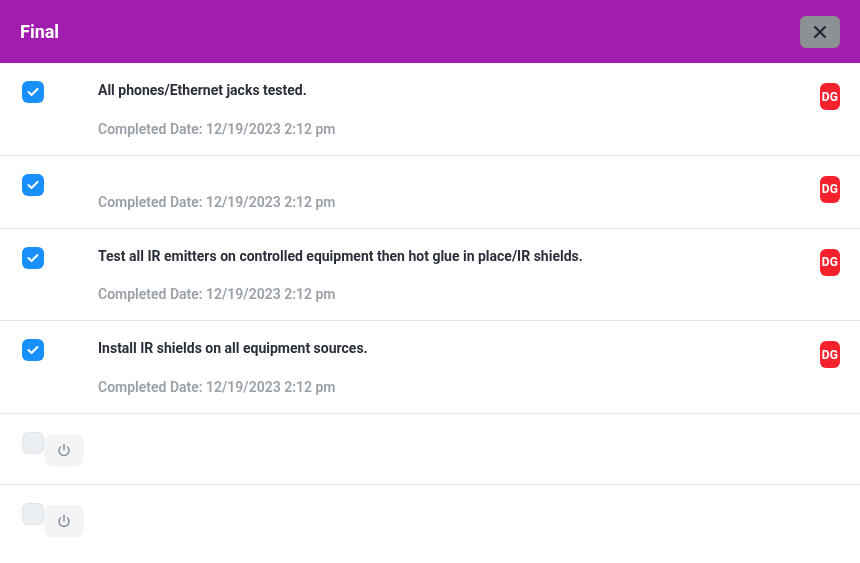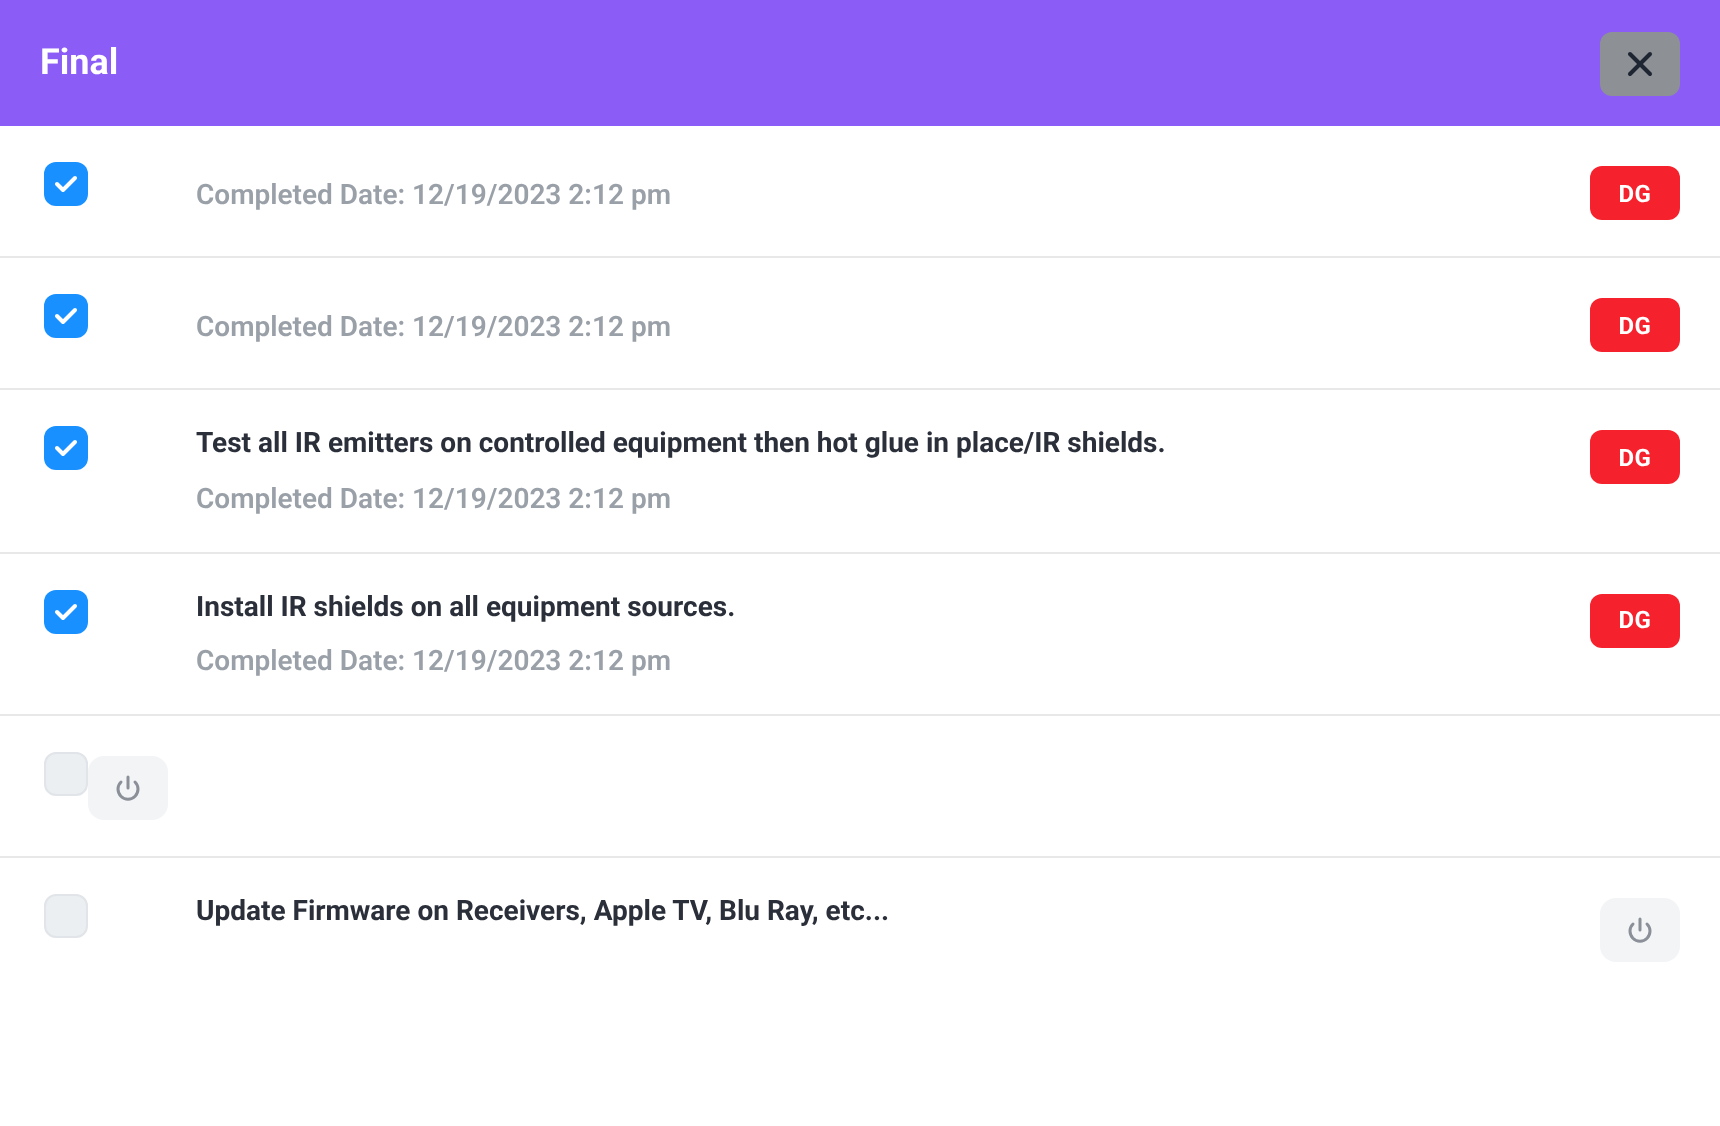--- a/index.html
+++ b/index.html
@@ -1,31 +1,31 @@
 <!DOCTYPE html>
 <html><head>
 <meta charset="utf-8">
 <style>
 * { box-sizing: border-box; margin: 0; padding: 0; }
 body { font-family: -apple-system, BlinkMacSystemFont, 'Segoe UI', Roboto, Arial, sans-serif; background: #fff; width: 860px; height: 563px; overflow: hidden; }
-.header { background: #8b5cf6; height: 63px; display: flex; align-items: center; justify-content: space-between; padding: 0 20px; }
+.header { background: #a21caf; height: 63px; display: flex; align-items: center; justify-content: space-between; padding: 0 20px; }
 .header-title { color: #fff; font-size: 18px; font-weight: 700; }
 .close-btn { width: 40px; height: 32px; background: #8d9196; border-radius: 6px; display: flex; align-items: center; justify-content: center; cursor: pointer; border: none; }
 .close-btn svg { width: 14px; height: 14px; }
 .list { padding: 0; }
 .item { display: flex; align-items: flex-start; padding: 18px 20px 18px 22px; border-bottom: 1px solid #e8e8e8; }
 .item:last-child { border-bottom: none; }
 .checkbox { width: 22px; height: 22px; border-radius: 6px; flex-shrink: 0; margin-top: 0px; display: flex; align-items: center; justify-content: center; cursor: pointer; }
 .checkbox.checked { background: #1890ff; }
 .checkbox.unchecked { background: #eceff1; border: 1px solid #e1e4e8; }
 .checkbox svg { width: 12px; height: 10px; }
 .content { flex: 1; margin-left: 54px; }
 .task-title { font-size: 14px; font-weight: 700; color: #2a2f3a; line-height: 1.4; }
-.task-date { font-size: 14px; font-weight: 600; color: #9aa0a8; margin-top: 9px; }
-.badge { width: 45px; height: 27px; border-radius: 6px; display: flex; align-items: center; justify-content: center; font-size: 12px; font-weight: 700; flex-shrink: 0; margin-top: 2px; }
+.task-date { font-size: 14px; font-weight: 600; color: #9aa0a8; margin-top: 20px; }
+.badge { width: 20px; height: 27px; border-radius: 6px; display: flex; align-items: center; justify-content: center; font-size: 12px; font-weight: 700; flex-shrink: 0; margin-top: 2px; }
 .badge.user { background: #f5222d; color: #fff; letter-spacing: 0.3px; }
 .badge.power { width: 40px; height: 32px; background: #f3f4f6; color: #8a8f98; border-radius: 8px; cursor: pointer; border: none; }
 .badge.power svg { width: 14px; height: 14px; }
 </style>
 </head>
 <body>
 
 <div class="header">
   <div class="header-title">Final</div>
   <button class="close-btn">
@@ -37,20 +37,21 @@
 </div>
 
 <div class="list">
     <div class="item">
       <div class="checkbox checked">
         <svg viewBox="0 0 12 10" fill="none" stroke="#fff" stroke-width="2" stroke-linecap="round" stroke-linejoin="round">
           <polyline points="1.5,5 4.5,8 10.5,2"></polyline>
         </svg>
       </div>
       <div class="content">
+        <div class="task-title">All phones/Ethernet jacks tested.</div>
         <div class="task-date">Completed Date: 12/19/2023 2:12 pm</div>
       </div>
       <div class="badge user">DG</div>
     </div>
     <div class="item">
       <div class="checkbox checked">
         <svg viewBox="0 0 12 10" fill="none" stroke="#fff" stroke-width="2" stroke-linecap="round" stroke-linejoin="round">
           <polyline points="1.5,5 4.5,8 10.5,2"></polyline>
         </svg>
       </div>
@@ -87,23 +88,20 @@
       <div class="checkbox unchecked"></div>
       <button class="badge power">
         <svg viewBox="0 0 14 14" fill="none" stroke="#8a8f98" stroke-width="1.5" stroke-linecap="round">
           <line x1="7" y1="1.5" x2="7" y2="7"></line>
           <path d="M3.5 4 A 5 5 0 1 0 10.5 4"></path>
         </svg>
       </button>
     </div>
     <div class="item">
       <div class="checkbox unchecked"></div>
-      <div class="content">
-        <div class="task-title">Update Firmware on Receivers, Apple TV, Blu Ray, etc...</div>
-      </div>
       <button class="badge power">
         <svg viewBox="0 0 14 14" fill="none" stroke="#8a8f98" stroke-width="1.5" stroke-linecap="round">
           <line x1="7" y1="1.5" x2="7" y2="7"></line>
           <path d="M3.5 4 A 5 5 0 1 0 10.5 4"></path>
         </svg>
       </button>
     </div>
   </div>
 
 </body></html>

